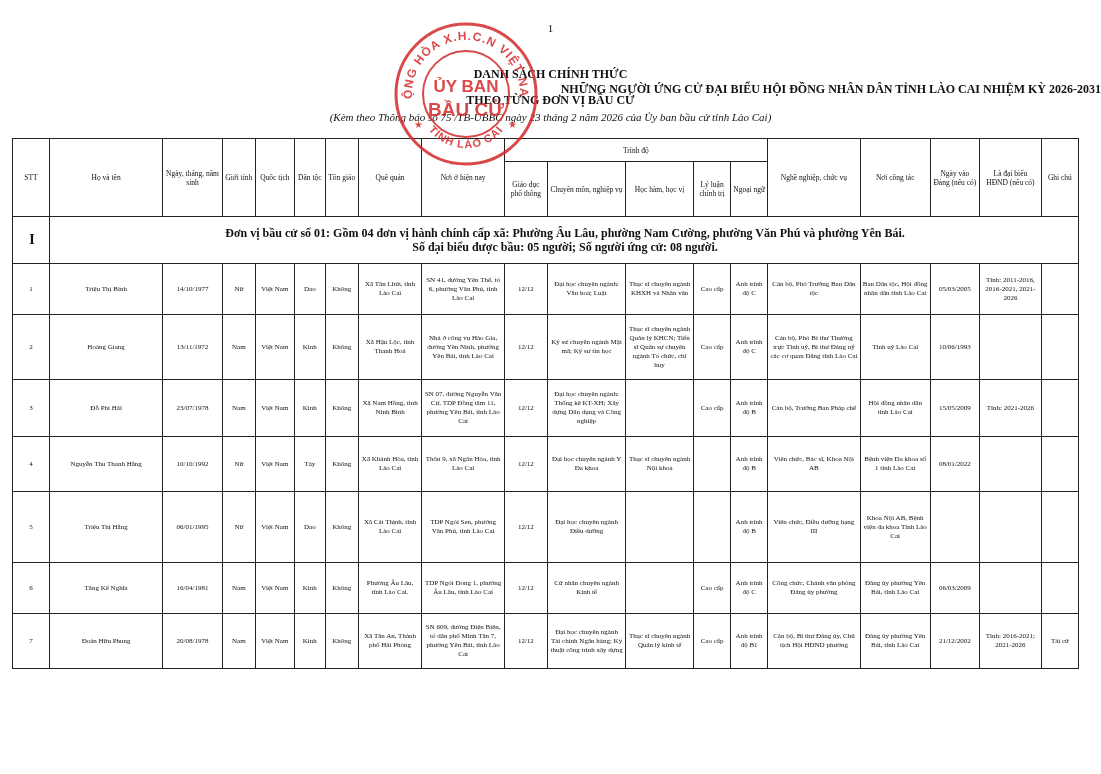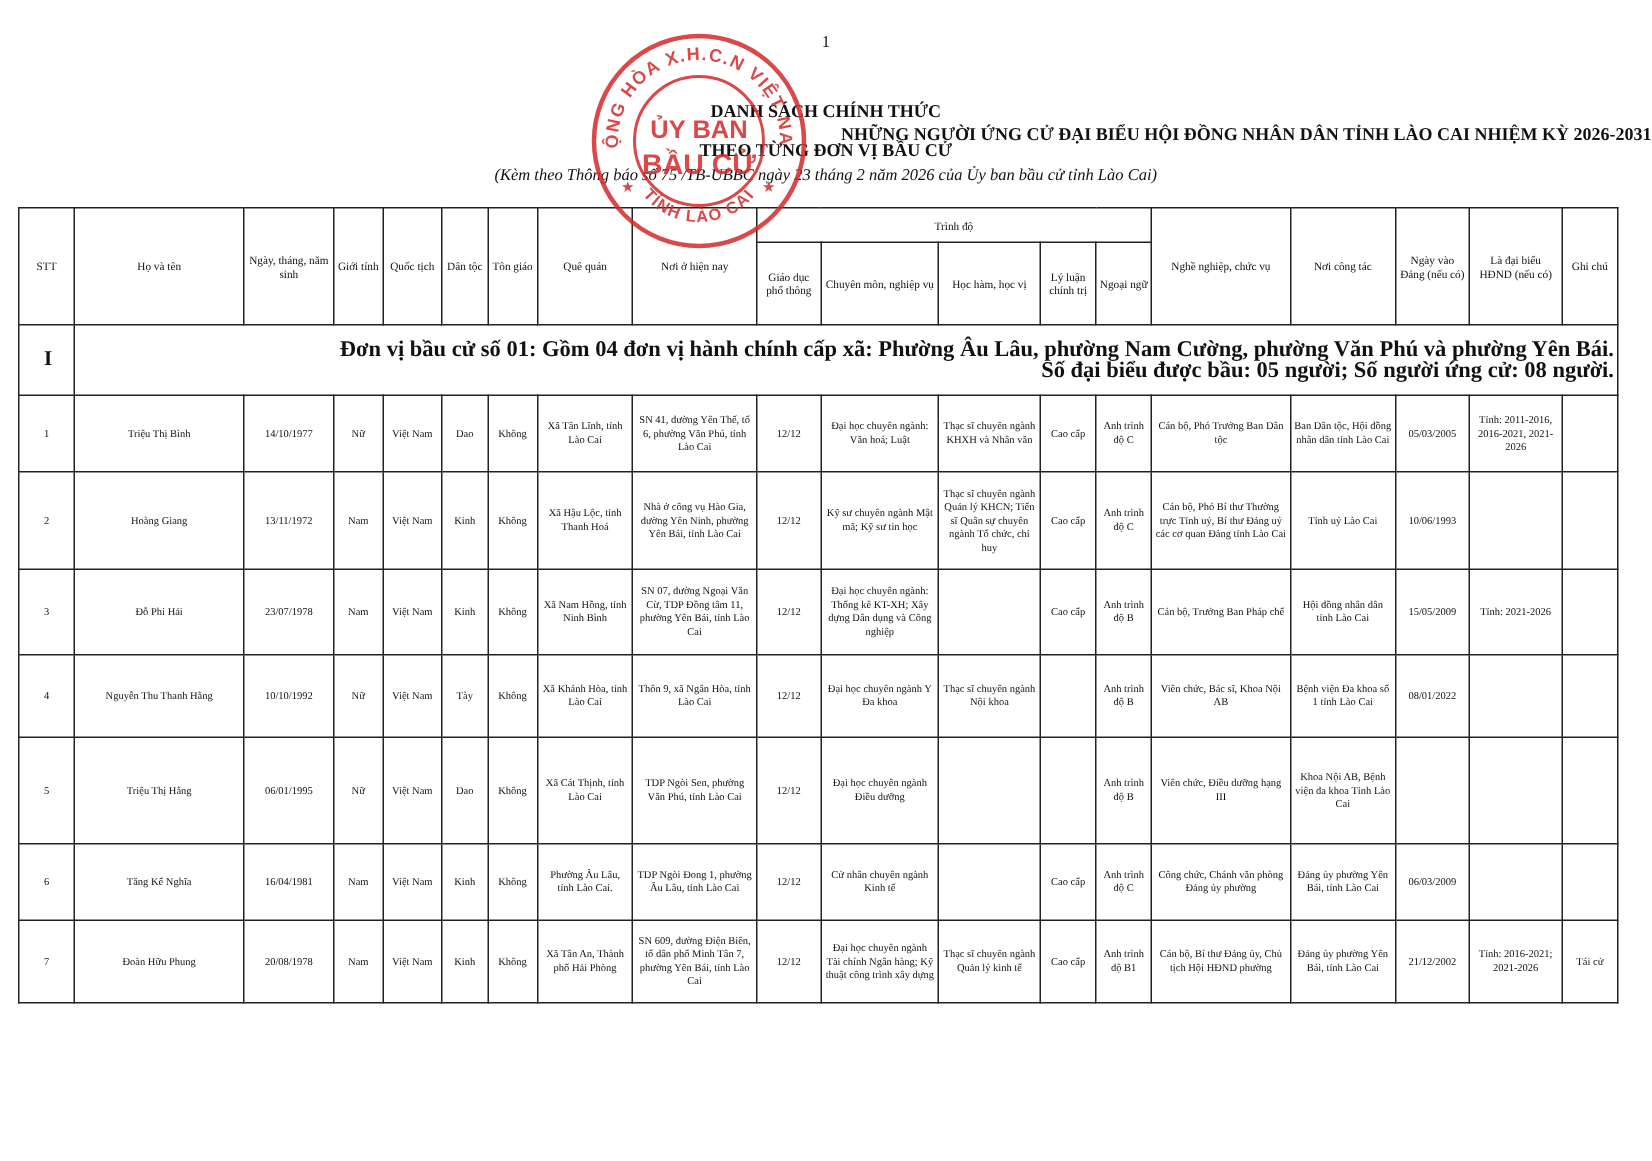--- a/index.html
+++ b/index.html
@@ -9,21 +9,21 @@
   .title { position:absolute; left:0; width:1101px; text-align:center; font-weight:bold; font-size:12px; line-height:15px; }
   .t1 { top:67px; }
   .t2 { top:82px;text-align:right; }
   .t3 { top:93px; }
   .subtitle { position:absolute; top:111px; left:0; width:1101px; text-align:center; font-style:italic; font-size:11px; }
   table.grid { position:absolute; left:12px; top:138px; width:1067px; border-collapse:collapse; table-layout:fixed; }
   table.grid td, table.grid th { border:1px solid #222; font-size:7px; line-height:9px; text-align:center; vertical-align:middle; padding:1px 2px; font-weight:normal; }
   table.grid th { font-weight:normal; font-size:7.5px; }
   th.group { height:20px; }
   tr.hdr2 th { height:52px; }
-  tr.section td { height:44px; text-align:right; font-weight:bold; font-size:15px; line-height:14px; padding-left:4px; }
+  tr.section td { height:44px; text-align:center; font-weight:bold; font-size:12px; line-height:14px; padding-left:4px; }
   tr.section td.roman { text-align:center; font-size:14px; }
   td.name { text-align:left; font-weight:bold; font-size:9.5px; line-height:11px; padding-left:4px; }
   td.stt { font-weight:bold; }
   tr.r1 td { height:48px; }
   tr.r2 td { height:62px; }
   tr.r3 td { height:54px; }
   tr.r4 td { height:52px; }
   tr.r5 td { height:68px; }
   tr.r6 td { height:48px; }
   tr.r7 td { height:52px; }
@@ -140,21 +140,21 @@
       </tr>
       <tr class="r3">
         <td class="stt">3</td>
         <td class="name">Đỗ Phi Hải</td>
         <td>23/07/1978</td>
         <td>Nam</td>
         <td>Việt Nam</td>
         <td>Kinh</td>
         <td>Không</td>
         <td>Xã Nam Hồng, tỉnh Ninh Bình</td>
-        <td>SN 07, đường Ngoại Văn Cừ, TDP Đồng tâm 11, phường Yên Bái, tỉnh Lào Cai</td>
+        <td>SN 07, đường Nguyễn Văn Cừ, TDP Đồng tâm 11, phường Yên Bái, tỉnh Lào Cai</td>
         <td>12/12</td>
         <td>Đại học chuyên ngành: Thống kê KT-XH; Xây dựng Dân dụng và Công nghiệp</td>
         <td></td>
         <td>Cao cấp</td>
         <td>Anh trình độ B</td>
         <td>Cán bộ, Trưởng Ban Pháp chế</td>
         <td>Hội đồng nhân dân tỉnh Lào Cai</td>
         <td>15/05/2009</td>
         <td>Tỉnh: 2021-2026</td>
         <td></td>

